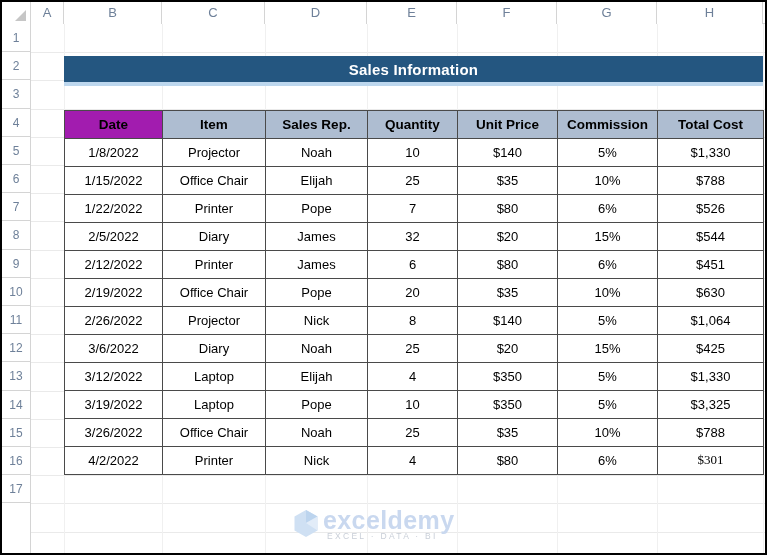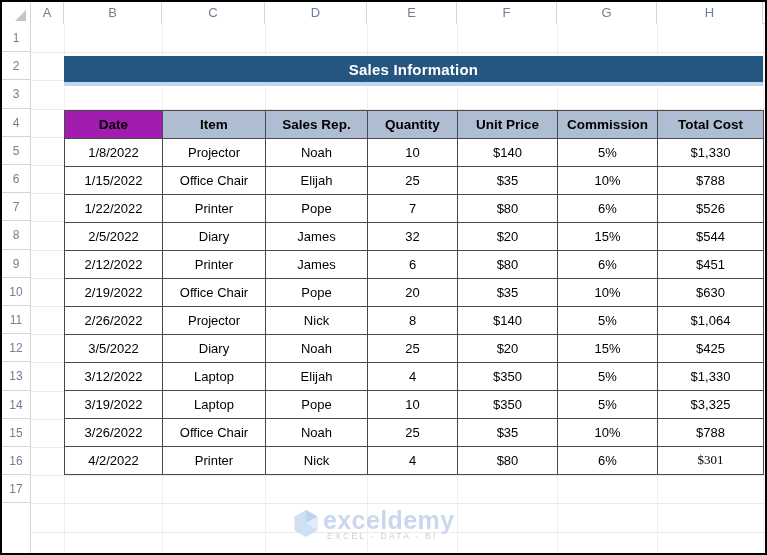--- a/index.html
+++ b/index.html
@@ -324,21 +324,21 @@
           <tr>
             <td style="width: 98px;">2/26/2022</td>
             <td style="width: 103px;">Projector</td>
             <td style="width: 102px;">Nick</td>
             <td style="width: 90px;">8</td>
             <td style="width: 100px;">$140</td>
             <td style="width: 100px;">5%</td>
             <td style="width: 106px;">$1,064</td>
           </tr>
           <tr>
-            <td style="width: 98px;">3/5/2022</td>
+            <td style="width: 98px;">3/6/2022</td>
             <td style="width: 103px;">Diary</td>
             <td style="width: 102px;">Noah</td>
             <td style="width: 90px;">25</td>
             <td style="width: 100px;">$20</td>
             <td style="width: 100px;">15%</td>
             <td style="width: 106px;">$425</td>
           </tr>
           <tr>
             <td style="width: 98px;">3/12/2022</td>
             <td style="width: 103px;">Laptop</td>

